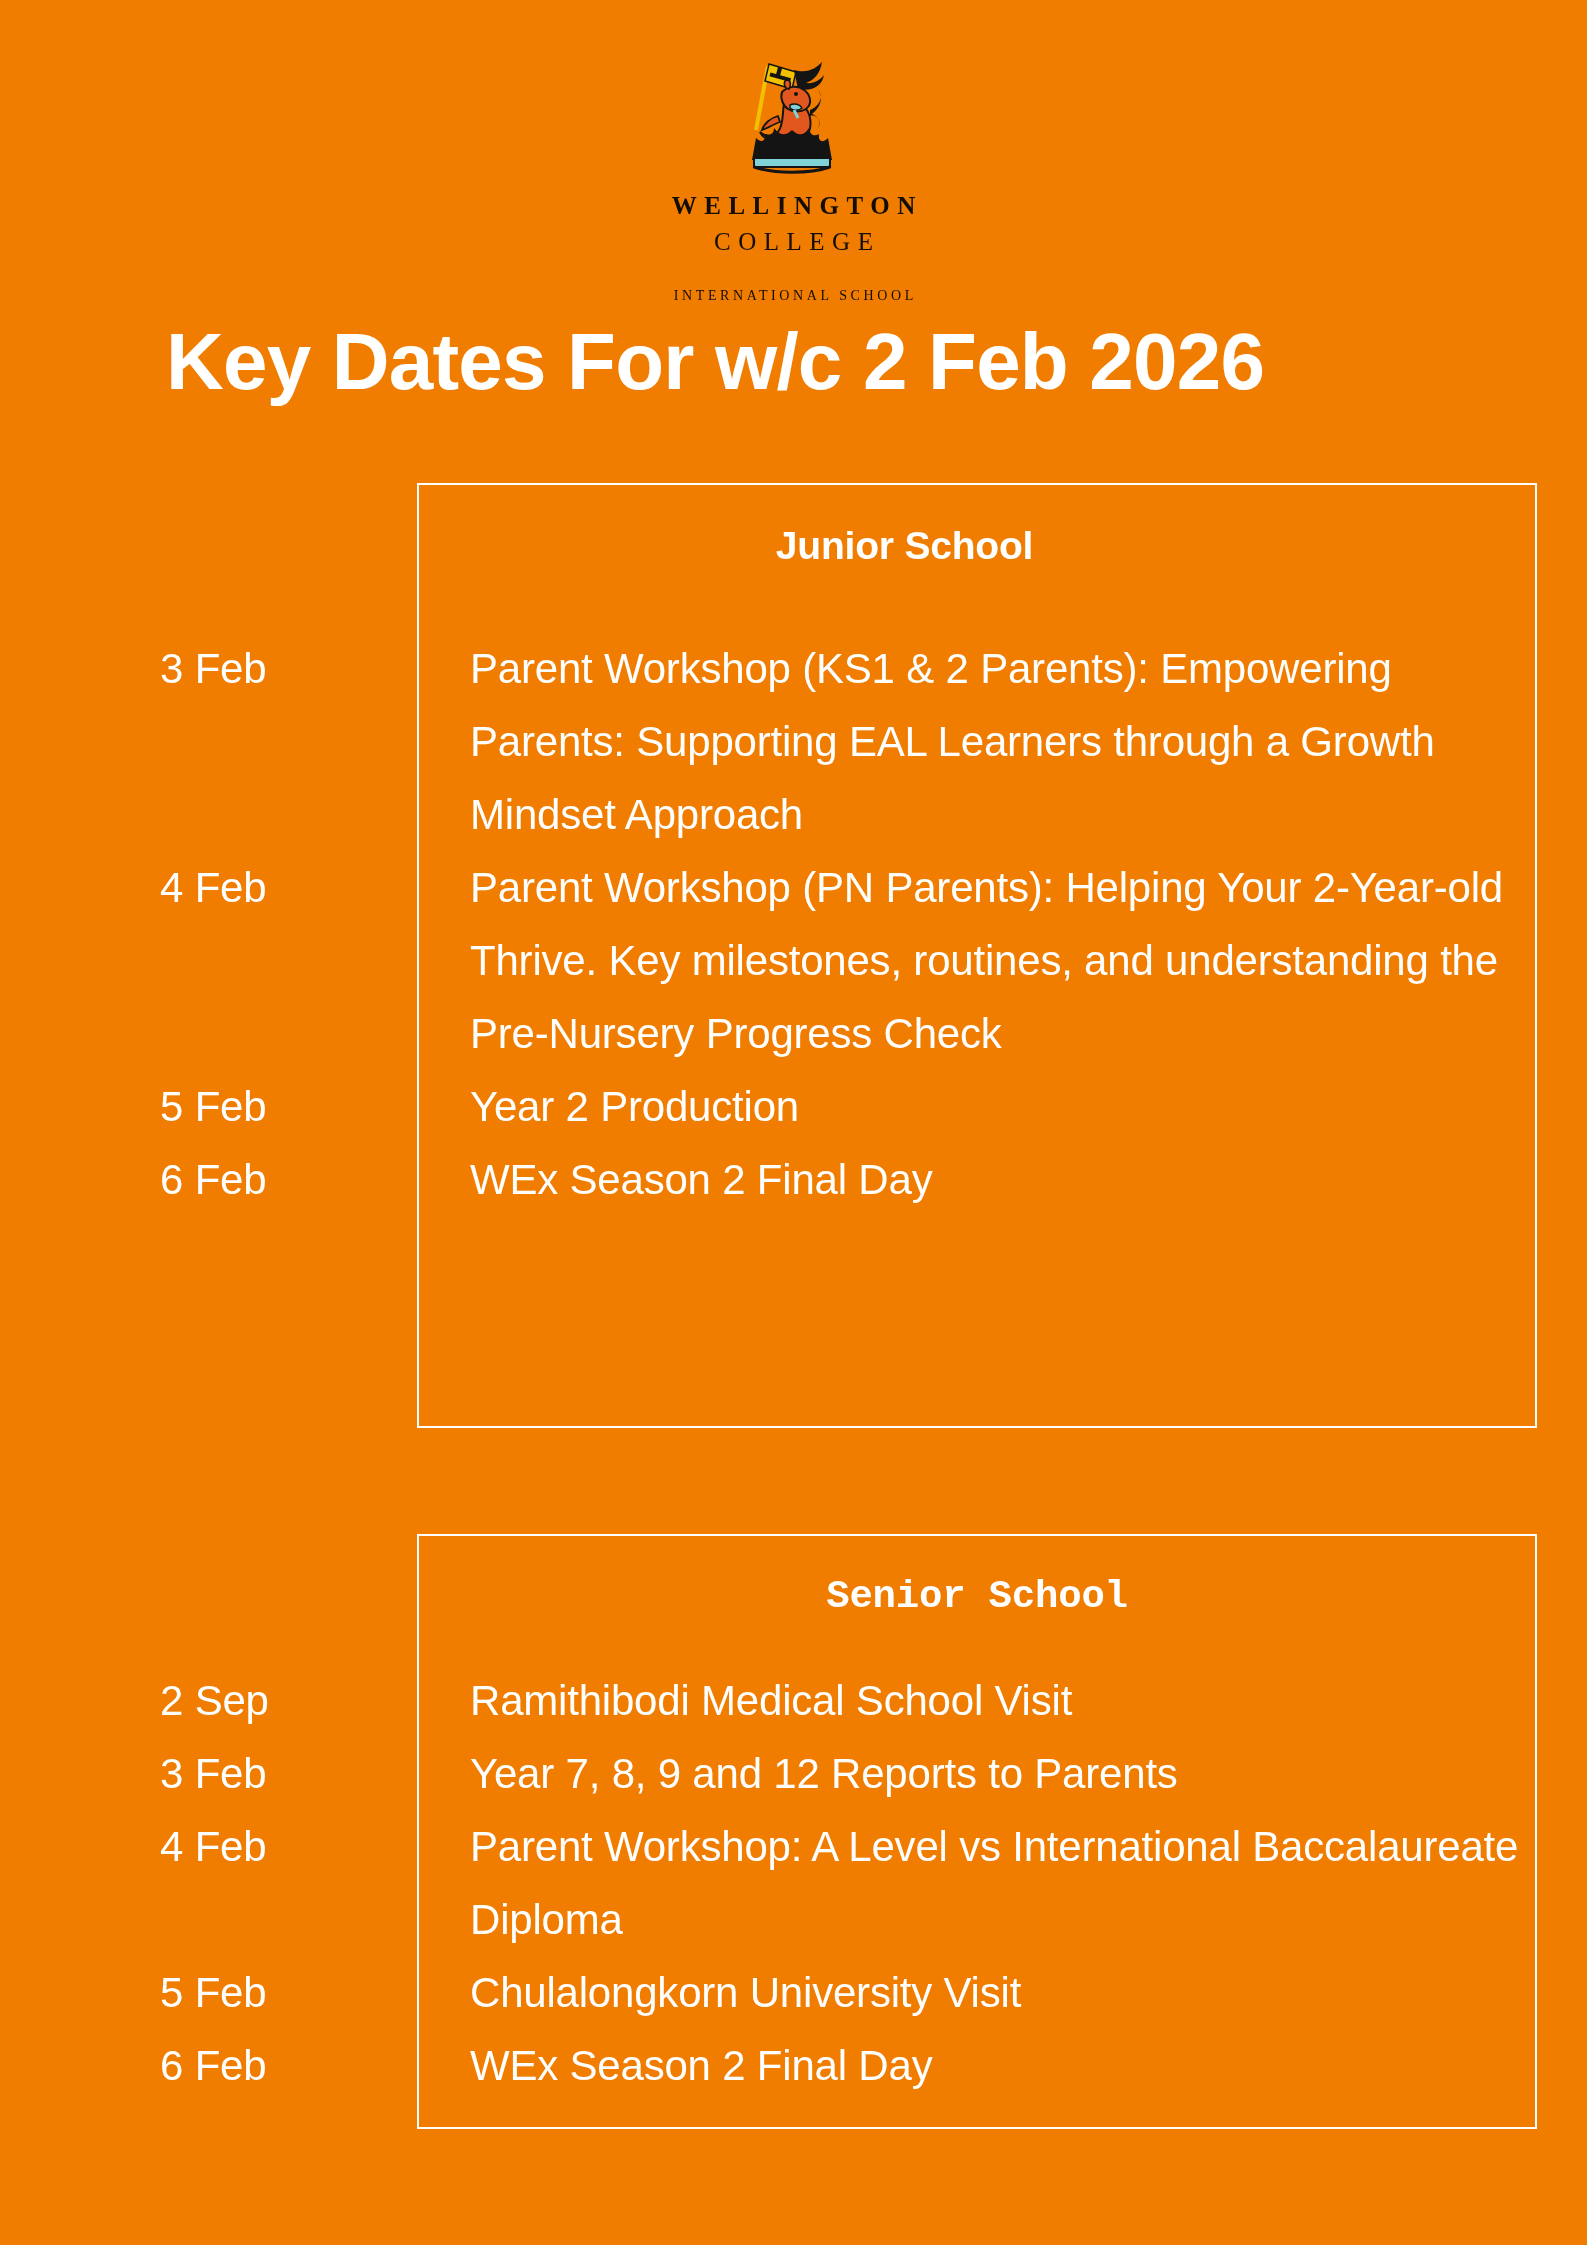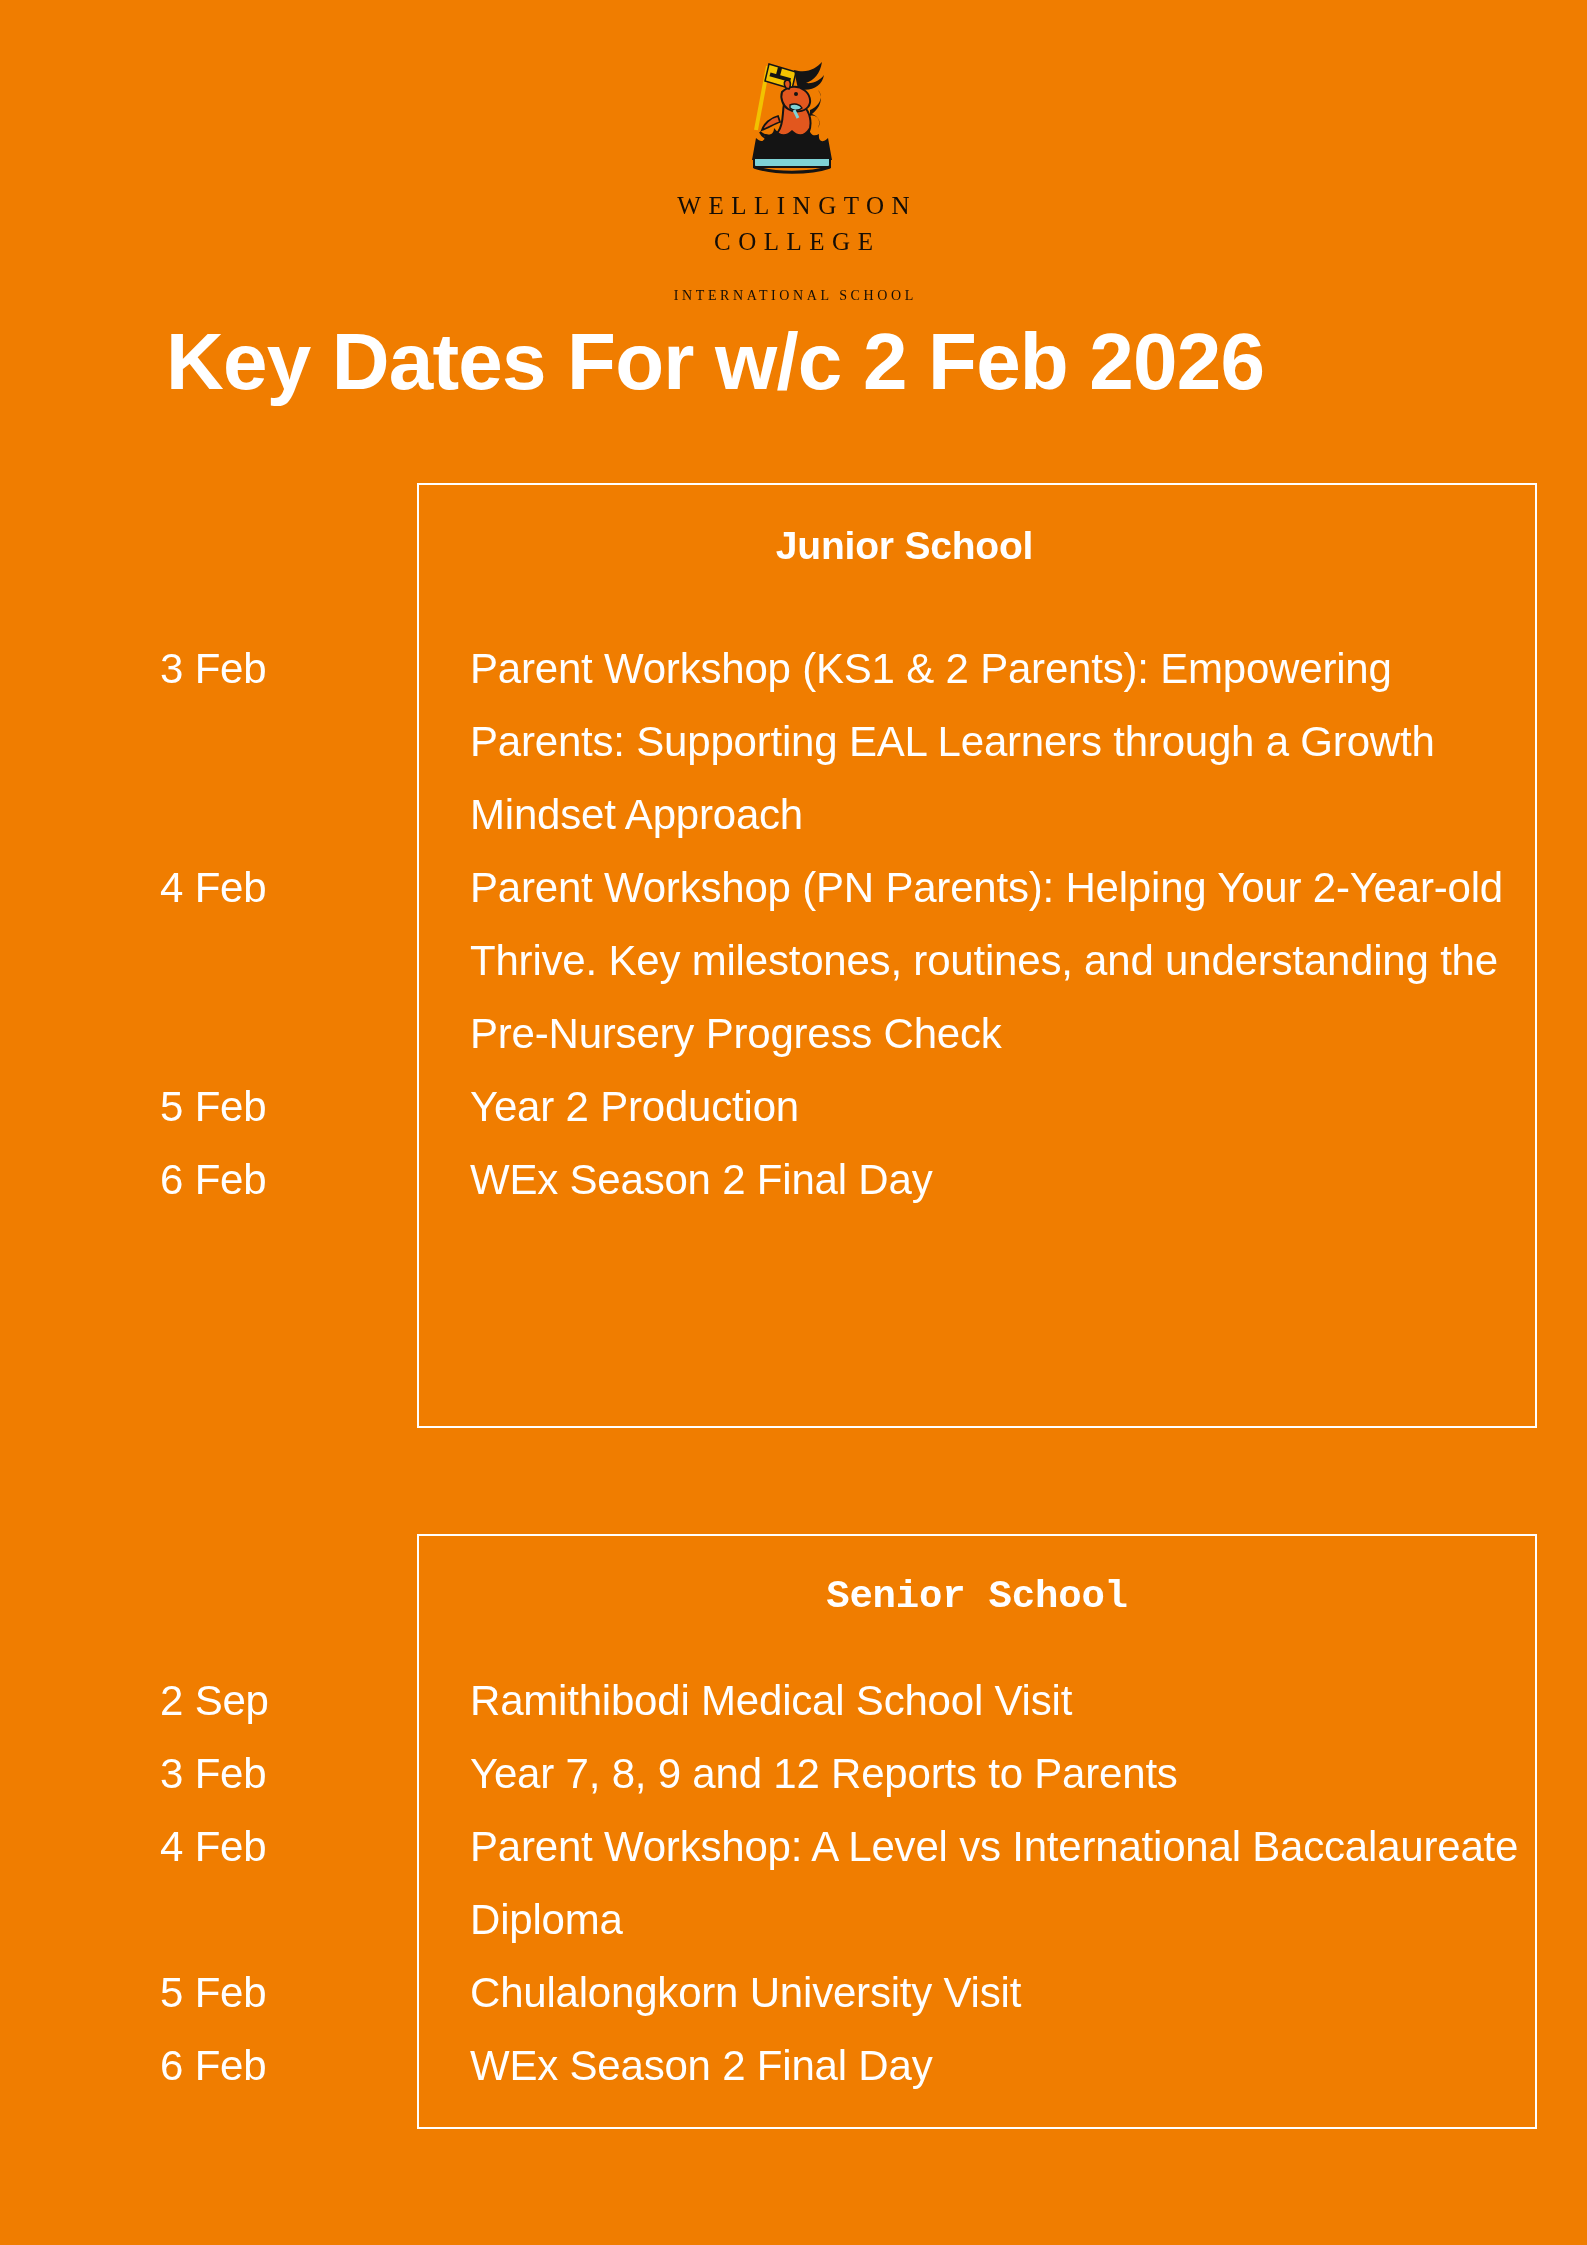--- a/index.html
+++ b/index.html
@@ -32,21 +32,21 @@
   .logo-wordmark {
     margin-top: 14px;
     color: #140d06;
     font-family: "Liberation Serif", "DejaVu Serif", serif;
     line-height: 1.42;
   }
   .logo-line-1 {
     font-size: 25px;
     letter-spacing: 7.5px;
     text-indent: 7.5px;
-    font-weight: 400;
+    font-weight: 700;
   }
   .logo-line-2 {
     font-size: 25px;
     letter-spacing: 7.5px;
     text-indent: 7.5px;
     font-weight: 400;
   }
   .logo-sub {
     margin-top: 27px;
     font-size: 14px;

